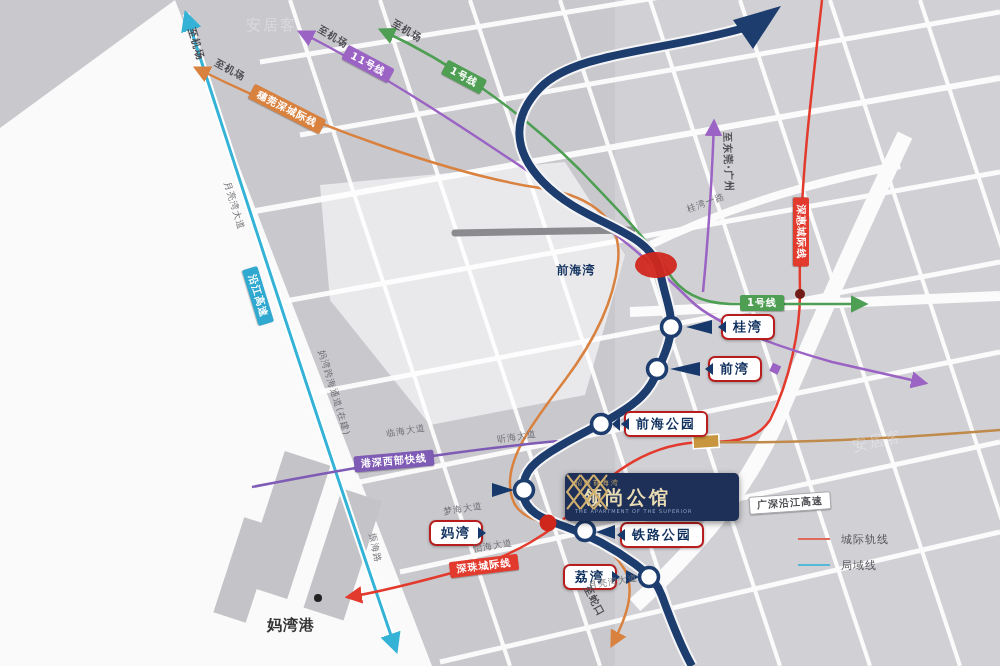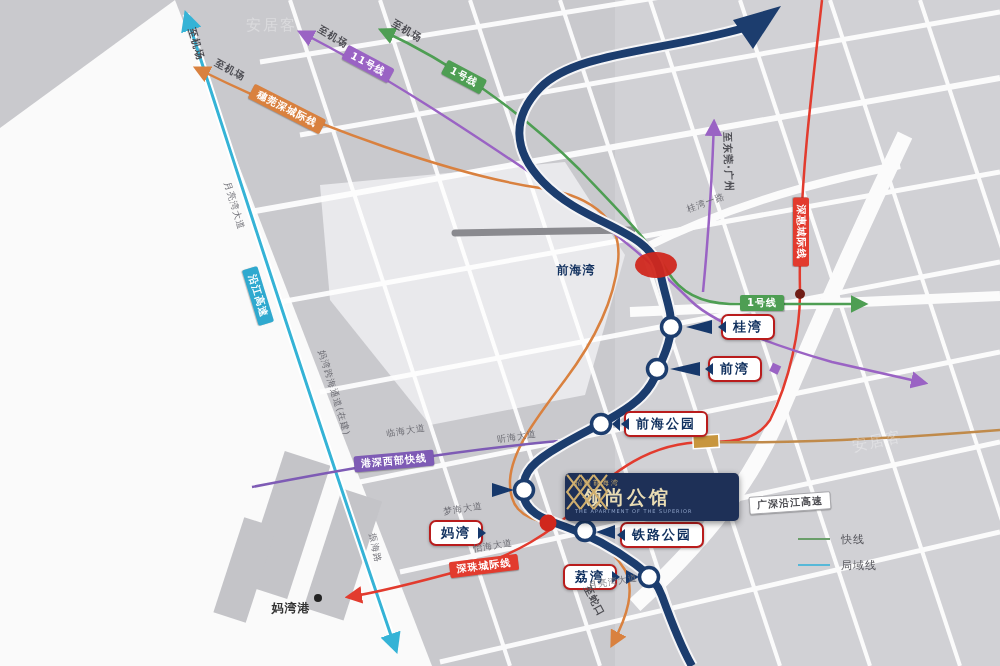--- a/index.html
+++ b/index.html
@@ -171,42 +171,42 @@
       <div class="road-label" style="left: 406px; top: 431px; transform: translate(-50%, -50%) rotate(-9deg);">临海大道</div>
       <div class="road-label" style="left: 517px; top: 437px; transform: translate(-50%, -50%) rotate(-9deg);">听海大道</div>
       <div class="road-label" style="left: 463px; top: 509px; transform: translate(-50%, -50%) rotate(-9deg);">梦海大道</div>
       <div class="road-label" style="left: 493px; top: 546px; transform: translate(-50%, -50%) rotate(-9deg);">怡海大道</div>
       <div class="road-label" style="left: 613px; top: 582px; transform: translate(-50%, -50%) rotate(-9deg);">月亮湾大道</div>
       <div class="road-label" style="left: 375px; top: 548px; transform: translate(-50%, -50%) rotate(78deg);">振海路</div>
       <div class="road-label" style="left: 234px; top: 206px; transform: translate(-50%, -50%) rotate(73deg);">月亮湾大道</div>
       <div class="road-label" style="left: 706px; top: 203px; transform: translate(-50%, -50%) rotate(-20deg);">桂湾一路</div>
       <div class="road-label" style="left: 334px; top: 393px; transform: translate(-50%, -50%) rotate(73deg);">妈湾跨海通道(在建)</div>
       <div class="plain-label" style="left: 576px; top: 270px; transform: translate(-50%, -50%) rotate(0deg);">前海湾</div>
-      <div class="plain-label" style="left: 291px; top: 608px; transform: translate(-50%, -50%) rotate(0deg); color: rgb(51, 51, 51); font-size: 12px;">妈湾港</div>
+      <div class="plain-label" style="left: 291px; top: 625px; transform: translate(-50%, -50%) rotate(0deg); color: rgb(51, 51, 51); font-size: 15px;">妈湾港</div>
     </div>
 
   <div class="logo">
     <svg width="46" height="38" viewBox="0 0 48 40">
       <g stroke="#cfae6e" stroke-width="2.2" fill="none">
         <path d="M2,2 L16,20 L2,38 M16,2 L2,20 L16,38"></path>
         <path d="M16,2 L30,20 L16,38 M30,2 L16,20 L30,38"></path>
         <path d="M30,2 L44,20 L30,38 M44,2 L30,20 L44,38"></path>
       </g>
     </svg>
     <div class="logo-text">
       <span class="logo-small">招商前海湾</span>
       <span class="logo-name">领尚公馆</span>
       <span class="logo-en">THE APARTMENT OF THE SUPERIOR</span>
     </div>
   </div>
 
   <div class="legend" id="legend">
       <div class="legend-row">
-        <span class="legend-swatch" style="background: rgb(106, 158, 106);"></span>
-        <span class="legend-label">快线</span>
+        <span class="legend-swatch" style="background: rgb(224, 106, 90);"></span>
+        <span class="legend-label">城际轨线</span>
       </div>
       <div class="legend-row">
         <span class="legend-swatch" style="background: rgb(86, 184, 216);"></span>
         <span class="legend-label">局域线</span>
       </div>
     </div>
 
   <div class="wm" style="left:246px;top:16px;">安居客</div>
   <div class="wm" style="left:852px;top:432px;transform:rotate(-12deg);">安居客</div>
 </div>

